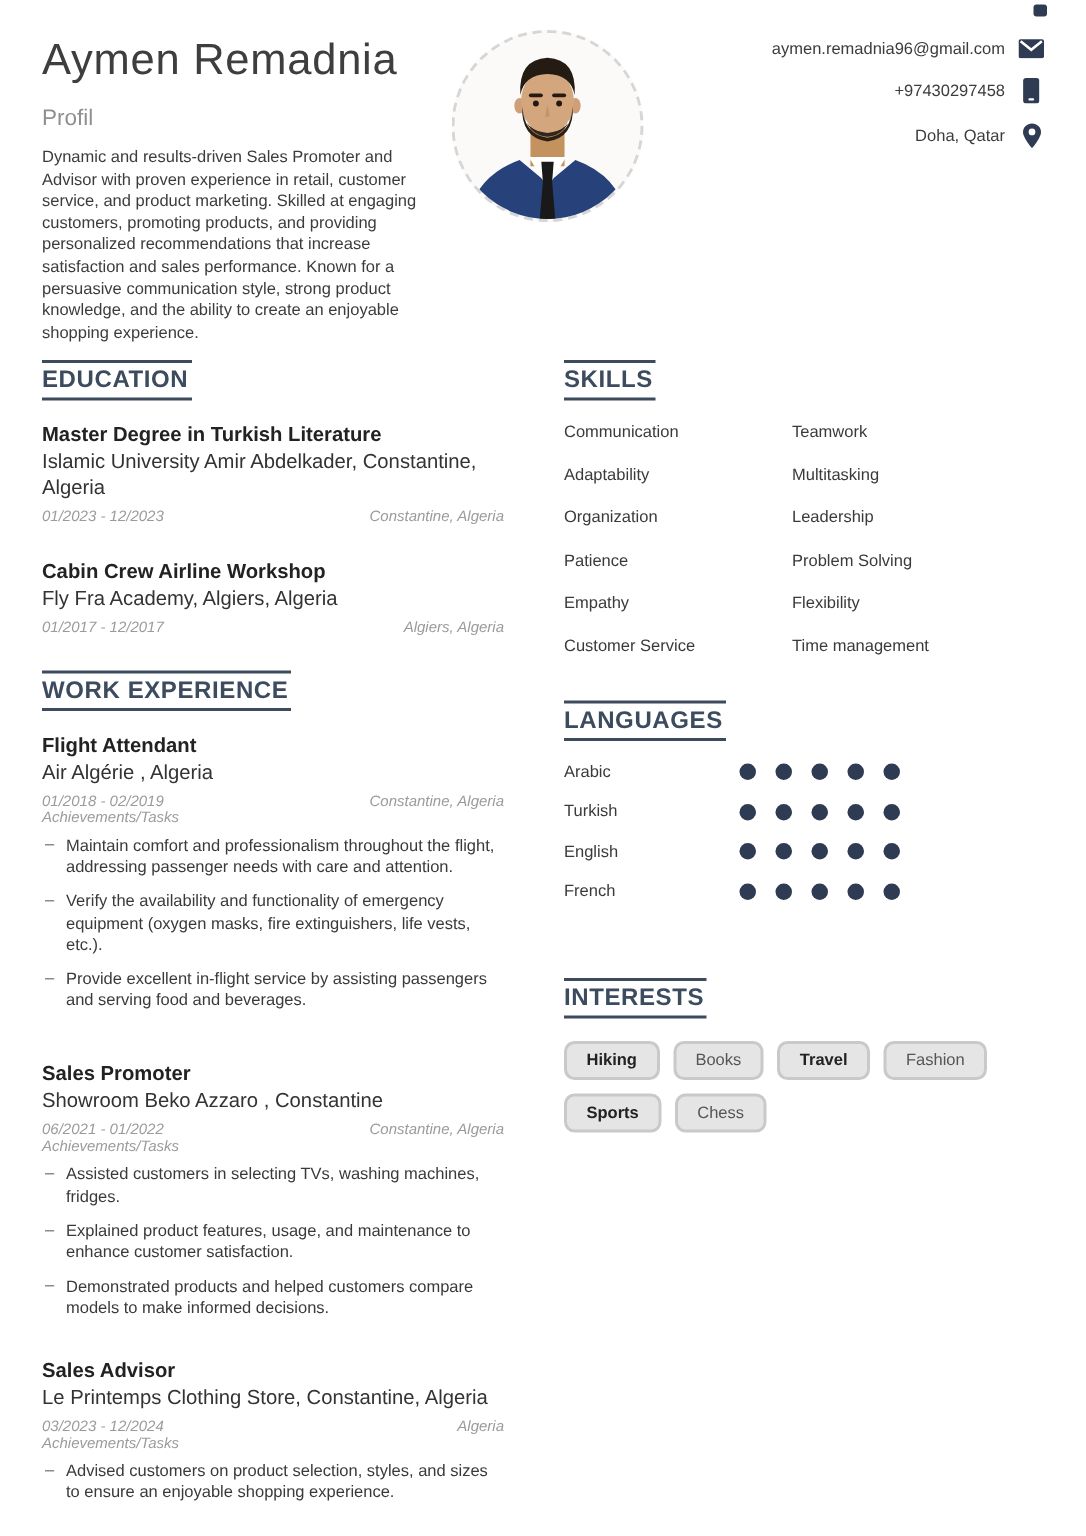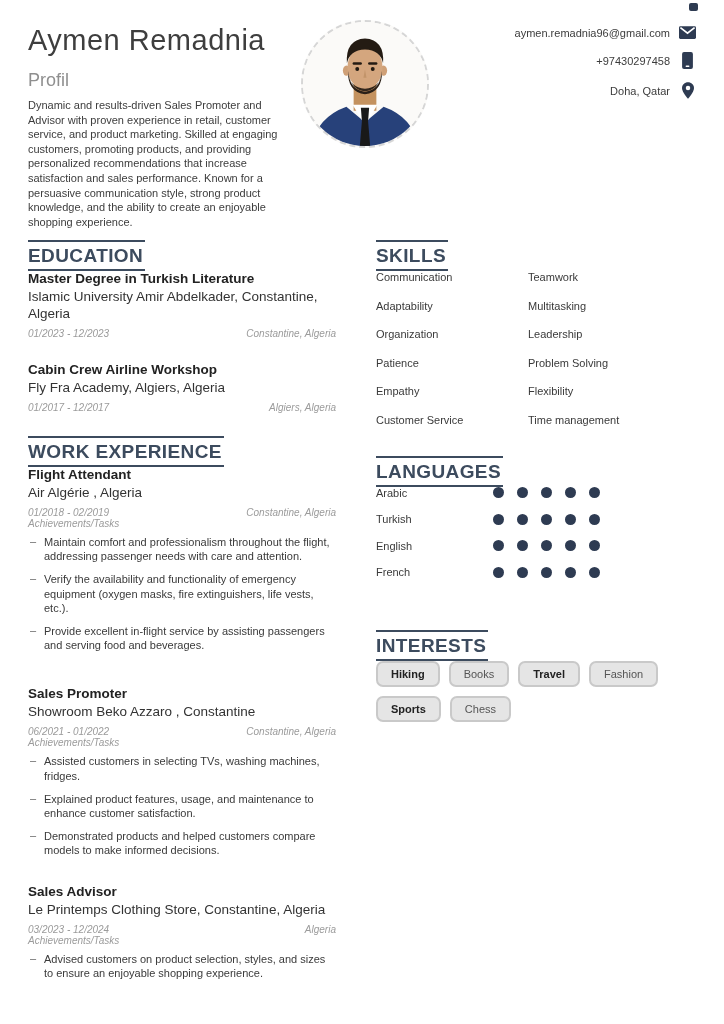--- a/index.html
+++ b/index.html
@@ -8,39 +8,39 @@
     --text:#3a3a3a;
     --muted:#9b9b9b;
   }
   *{margin:0;padding:0;box-sizing:border-box;}
   html,body{background:#fff;}
   body{font-family:"Liberation Sans","DejaVu Sans",sans-serif;color:var(--text);}
   .page{position:relative;width:724px;height:1024px;background:#fff;overflow:hidden;border-radius:17px;}
 
   
   .name{position:absolute;left:28px;top:24px;font-size:29px;font-weight:400;color:#3e3e3e;letter-spacing:0.5px;}
-  .profile-label{position:absolute;left:28px;top:70px;font-size:18px;color:#8f8f8f;}
+  .profile-label{position:absolute;left:28px;top:70px;font-size:15px;color:#8f8f8f;}
   .summary{position:absolute;left:28px;top:98px;width:250px;font-size:11px;line-height:14.6px;color:#3c3c3c;}
 
   .photo{position:absolute;left:301px;top:20px;width:128px;height:128px;border-radius:50%;
          border:2px dashed #d6d6d6;overflow:hidden;background:#fbfaf8;}
   .photo svg{display:block;width:100%;height:100%;}
 
   .contact{position:absolute;top:26px;right:28px;display:flex;flex-direction:column;gap:13px;align-items:flex-end;justify-content:space-between;}
   .contact-row{display:flex;align-items:center;gap:9px;font-size:11px;color:#3c3c3c;}
   .contact-row .cicon{display:flex;width:17px;justify-content:center;}
   .edge-mark{position:absolute;top:3px;right:26px;width:9px;height:8px;background:var(--icon);border-radius:2px;}
 
   
   .col-left{position:absolute;left:28px;top:240px;width:308px;}
   .col-right{position:absolute;left:376px;top:240px;width:294px;}
 
-  .section-title{display:inline-block;font-size:19px;font-weight:700;color:var(--accent);
+  .section-title{display:inline-block;font-size:16px;font-weight:700;color:var(--accent);
     letter-spacing:0.4px;border-top:2px solid var(--accent);border-bottom:2px solid var(--accent);
-    padding:3px 2px 2px 0;}
+    padding:3px 2px 2px 0;margin-bottom:15px;}
   .section{margin-bottom:14px;}
 
   
   .entry{margin-bottom:23px;}
   .entry-title{font-size:13.5px;font-weight:700;color:#222;margin-bottom:2px;}
   .entry-org{font-size:13.5px;color:#333;line-height:1.26;}
   .entry-meta{display:flex;justify-content:space-between;font-size:10px;font-style:italic;color:var(--muted);margin-top:6px;}
   .tasks-label{font-size:10px;font-style:italic;color:var(--muted);margin-top:0;}
   .bullets{list-style:none;margin-top:6px;}
   .bullets li{position:relative;padding-left:16px;font-size:11px;line-height:14.2px;color:#3a3a3a;margin-bottom:9px;}

